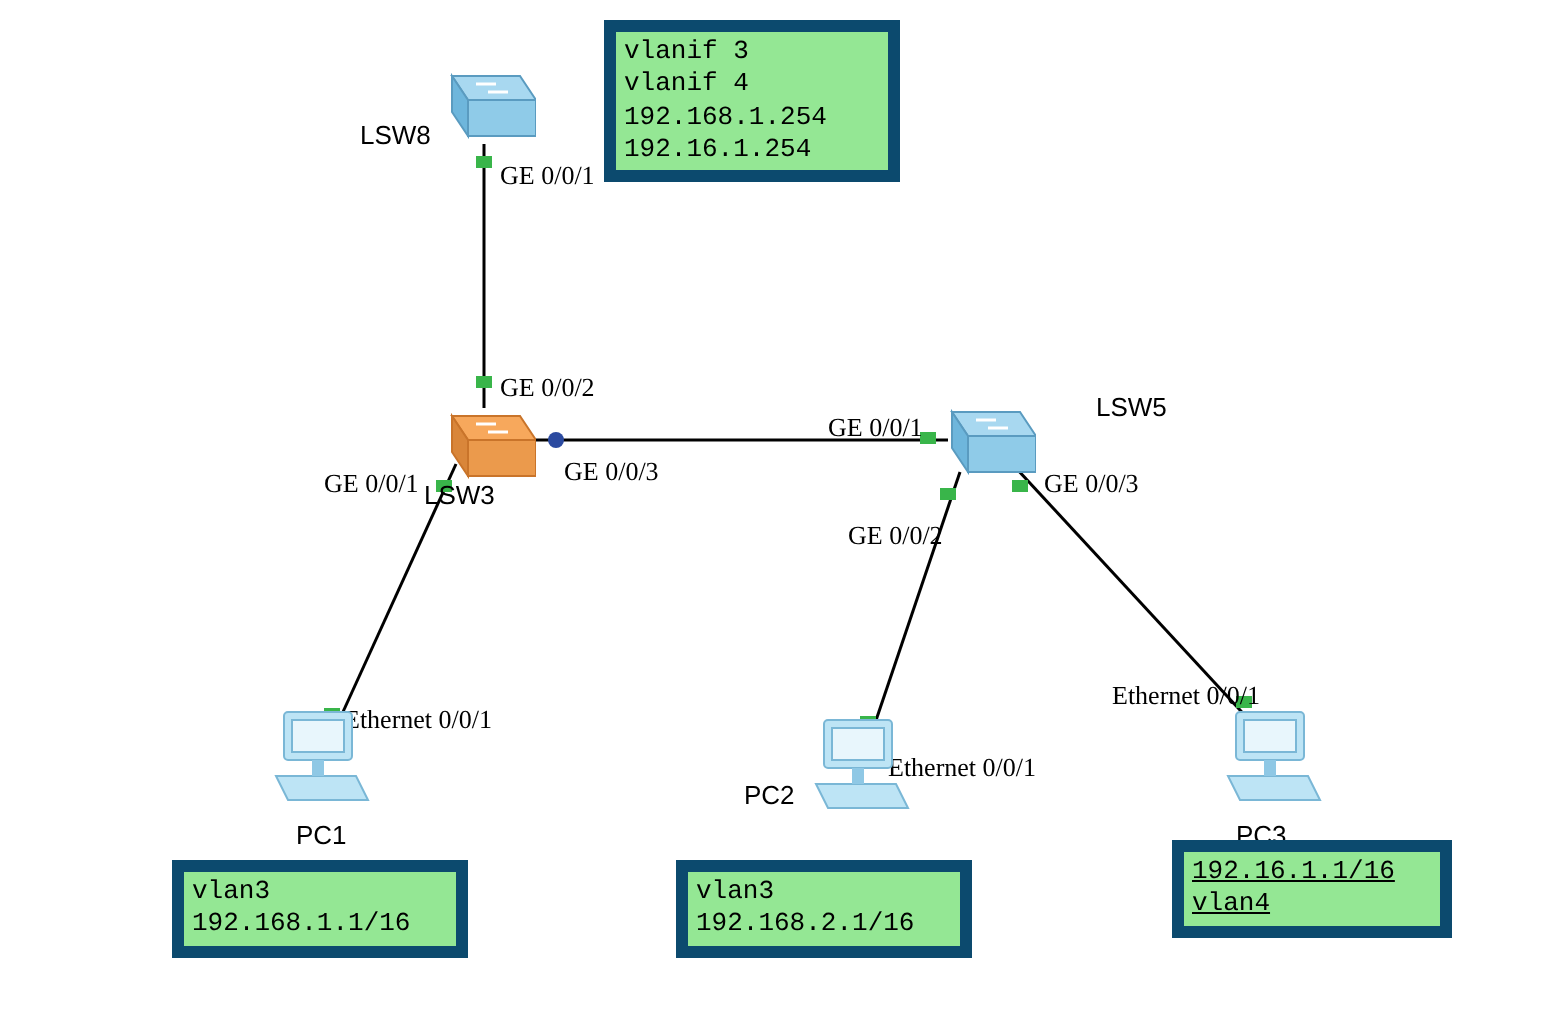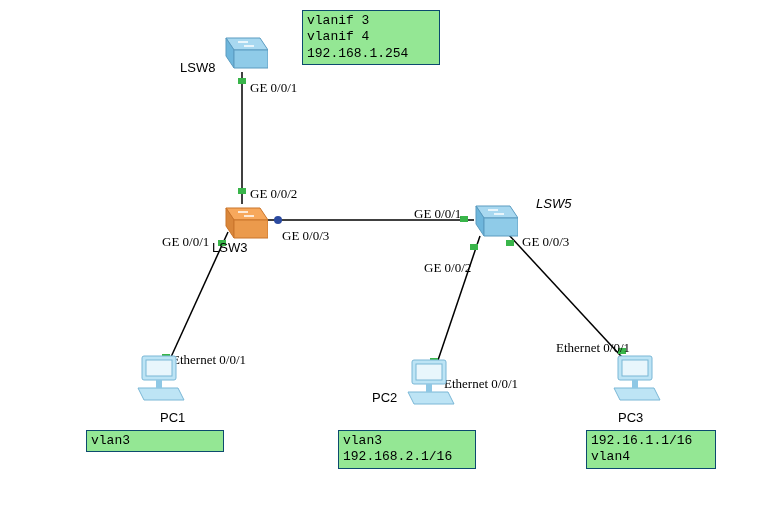--- a/index.html
+++ b/index.html
@@ -29,21 +29,21 @@
   .port-label {
     position: absolute;
     font-family: Liberation Serif, serif;
     font-size: 13px;
     color: #000;
     white-space: nowrap;
   }
   .infobox {
     position: absolute;
     background: #94e794;
-    border: 1px solid #0c4a6e;
+    border: 6px solid #0c4a6e;
     padding: 2px 4px;
     line-height: 1.25;
     z-index: 5;
   }
   svg.links {
     position: absolute;
     left: 0;
     top: 0;
     width: 780px;
     height: 510px;
@@ -108,31 +108,31 @@
 
   <div class="icon-wrap" style="left:468px; top:196px;">
     <svg width="50" height="44">
       <polygon points="8,10 42,10 50,22 16,22" fill="#a8d8f0" stroke="#5a9bc0"></polygon>
       <polygon points="8,10 16,22 16,40 8,28" fill="#6eb6dc" stroke="#5a9bc0"></polygon>
       <polygon points="16,22 50,22 50,40 16,40" fill="#8fcbe8" stroke="#5a9bc0"></polygon>
       <line x1="20" y1="14" x2="30" y2="14" stroke="#fff" stroke-width="1.5"></line>
       <line x1="26" y1="18" x2="36" y2="18" stroke="#fff" stroke-width="1.5"></line>
     </svg>
   </div>
-  <div class="device-label" style="left:536px; top:196px;font-style:italic;">LSW5</div>
+  <div class="device-label" style="left:548px; top:196px;">LSW5</div>
 
   <div class="icon-wrap" style="left:128px; top:352px;">
     <svg width="60" height="56">
       <rect x="14" y="4" width="34" height="24" rx="2" fill="#bde4f5" stroke="#7ab7d6"></rect>
       <rect x="18" y="8" width="26" height="16" fill="#e8f6fc" stroke="#7ab7d6"></rect>
       <polygon points="10,36 50,36 56,48 16,48" fill="#bde4f5" stroke="#7ab7d6"></polygon>
       <rect x="28" y="28" width="6" height="8" fill="#8fc8e5"></rect>
     </svg>
   </div>
-  <div class="device-label" style="left:160px; top:410px;">PC1</div>
+  <div class="device-label" style="left:148px; top:410px;">PC1</div>
 
   <div class="icon-wrap" style="left:398px; top:356px;">
     <svg width="60" height="56">
       <rect x="14" y="4" width="34" height="24" rx="2" fill="#bde4f5" stroke="#7ab7d6"></rect>
       <rect x="18" y="8" width="26" height="16" fill="#e8f6fc" stroke="#7ab7d6"></rect>
       <polygon points="10,36 50,36 56,48 16,48" fill="#bde4f5" stroke="#7ab7d6"></polygon>
       <rect x="28" y="28" width="6" height="8" fill="#8fc8e5"></rect>
     </svg>
   </div>
   <div class="device-label" style="left:372px; top:390px;">PC2</div>
@@ -155,29 +155,31 @@
   <div class="port-label" style="left:424px; top:260px;">GE 0/0/2</div>
   <div class="port-label" style="left:522px; top:234px;">GE 0/0/3</div>
   <div class="port-label" style="left:172px; top:352px;">Ethernet 0/0/1</div>
   <div class="port-label" style="left:444px; top:376px;">Ethernet 0/0/1</div>
   <div class="port-label" style="left:556px; top:340px;">Ethernet 0/0/1</div>
 
   <div class="infobox" style="left:302px; top:10px; width:128px;">
     <div>vlanif 3</div>
     <div>vlanif 4</div>
     <div>192.168.1.254</div>
+    <div>192.16.1.254</div>
   </div>
 
   <div class="infobox" style="left:86px; top:430px; width:128px;">
     <div>vlan3</div>
+    <div>192.168.1.1/16</div>
   </div>
 
   <div class="infobox" style="left:338px; top:430px; width:128px;">
     <div>vlan3</div>
     <div>192.168.2.1/16</div>
   </div>
 
-  <div class="infobox" style="left:586px; top:430px; width:120px;">
+  <div class="infobox" style="left:586px; top:420px; width:120px;text-decoration:underline;">
     <div>192.16.1.1/16</div>
     <div>vlan4</div>
   </div>
 
 </div>
 
 </body></html>

